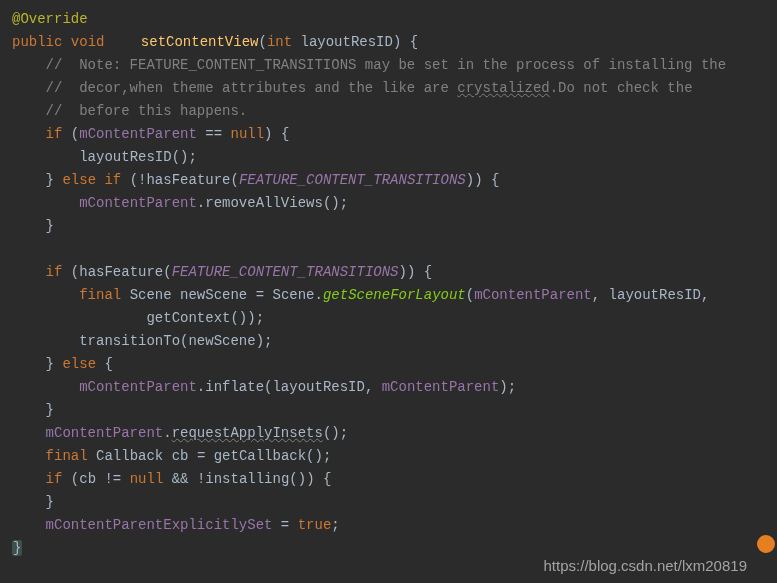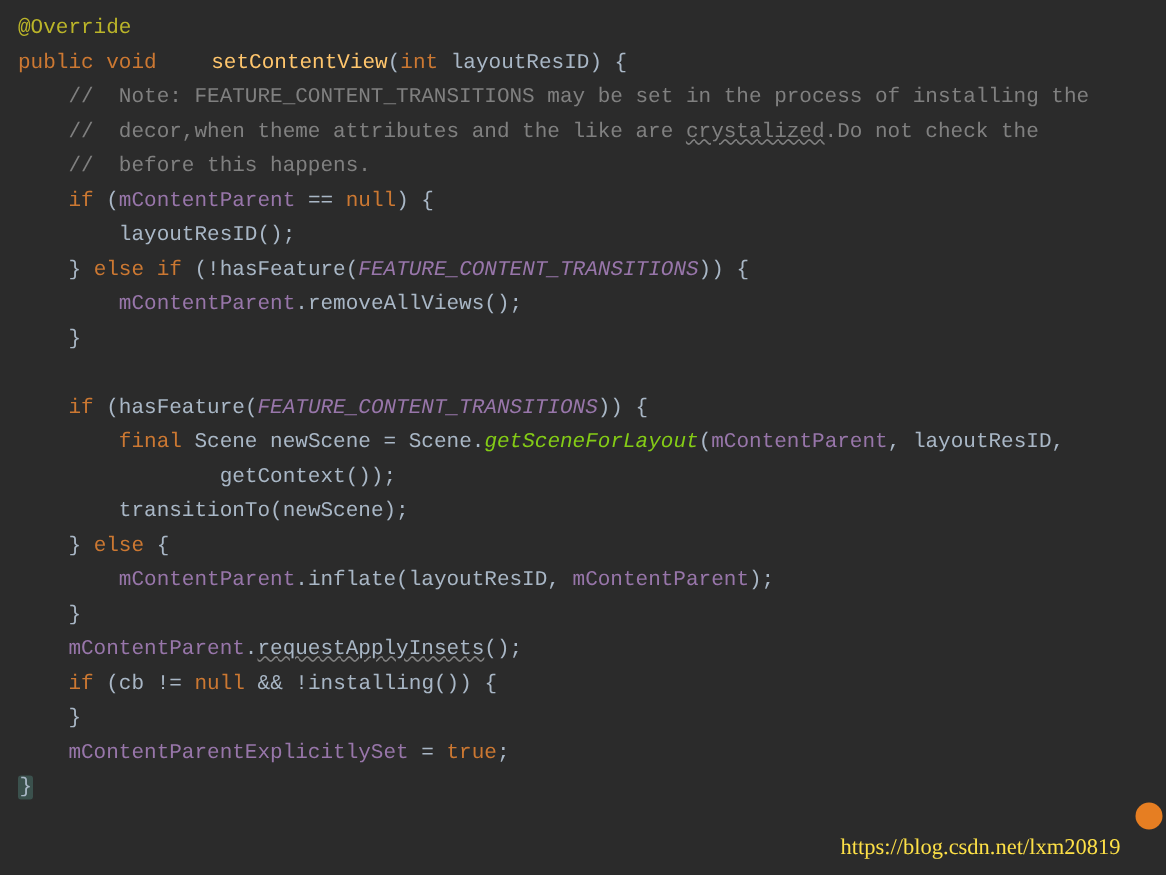--- a/index.html
+++ b/index.html
@@ -27,23 +27,23 @@
     .const-italic { color: #9876aa; font-style: italic; }
     .method-call { color: #a9b7c6; }
     .static-italic { color: #84cc16; font-style: italic; }
     .brace { color: #a9b7c6; }
     .punct { color: #a9b7c6; }
     .caret-brace { background: #3b514d; border-radius: 2px; padding: 0 1px; }
     .watermark {
       position: absolute;
       bottom: 6px;
       right: 30px;
-      color: #fde047;
+      color: #a3a3a3;
       font-size: 15px;
-      font-family: Liberation Serif, serif;
+      font-family: Liberation Sans, sans-serif;
     }
     .badge {
       position: absolute;
       right: 2px;
       bottom: 30px;
       width: 18px;
       height: 18px;
       background: #e67e22;
       border-radius: 50%;
     }
@@ -64,20 +64,21 @@
 <div class="line">    <span class="brace">}</span></div>
 <div class="line"> </div>
 <div class="line">    <span class="keyword">if</span> <span class="punct">(</span><span class="method-call">hasFeature</span><span class="punct">(</span><span class="const-italic">FEATURE_CONTENT_TRANSITIONS</span><span class="punct">))</span> <span class="brace">{</span></div>
 <div class="line">        <span class="keyword">final</span> <span class="method-call">Scene</span> <span class="param">newScene</span> <span class="punct">=</span> <span class="method-call">Scene</span><span class="punct">.</span><span class="static-italic">getSceneForLayout</span><span class="punct">(</span><span class="field">mContentParent</span><span class="punct">,</span> <span class="param">layoutResID</span><span class="punct">,</span></div>
 <div class="line">                <span class="method-call">getContext</span><span class="punct">());</span></div>
 <div class="line">        <span class="method-call">transitionTo</span><span class="punct">(</span><span class="param">newScene</span><span class="punct">);</span></div>
 <div class="line">    <span class="brace">}</span> <span class="keyword">else</span> <span class="brace">{</span></div>
 <div class="line">        <span class="field">mContentParent</span><span class="punct">.</span><span class="method-call">inflate</span><span class="punct">(</span><span class="param">layoutResID</span><span class="punct">,</span> <span class="field">mContentParent</span><span class="punct">);</span></div>
 <div class="line">    <span class="brace">}</span></div>
 <div class="line">    <span class="field">mContentParent</span><span class="punct">.</span><span class="method-call underline-wavy">requestApplyInsets</span><span class="punct">();</span></div>
+<div class="line">    <span class="keyword">final</span> <span class="method-call">Callback</span> <span class="param">cb</span> <span class="punct">=</span> <span class="method-call">getCallback</span><span class="punct">();</span></div>
 <div class="line">    <span class="keyword">if</span> <span class="punct">(</span><span class="param">cb</span> <span class="punct">!=</span> <span class="keyword">null</span> <span class="punct">&amp;&amp;</span> <span class="punct">!</span><span class="method-call">installing</span><span class="punct">())</span> <span class="brace">{</span></div>
 <div class="line">    <span class="brace">}</span></div>
 <div class="line">    <span class="field">mContentParentExplicitlySet</span> <span class="punct">=</span> <span class="keyword">true</span><span class="punct">;</span></div>
 <div class="line"><span class="caret-brace">}</span></div>
 </div>
 
 <div class="badge"></div>
 <div class="watermark">https://blog.csdn.net/lxm20819</div>
 
 </body></html>

